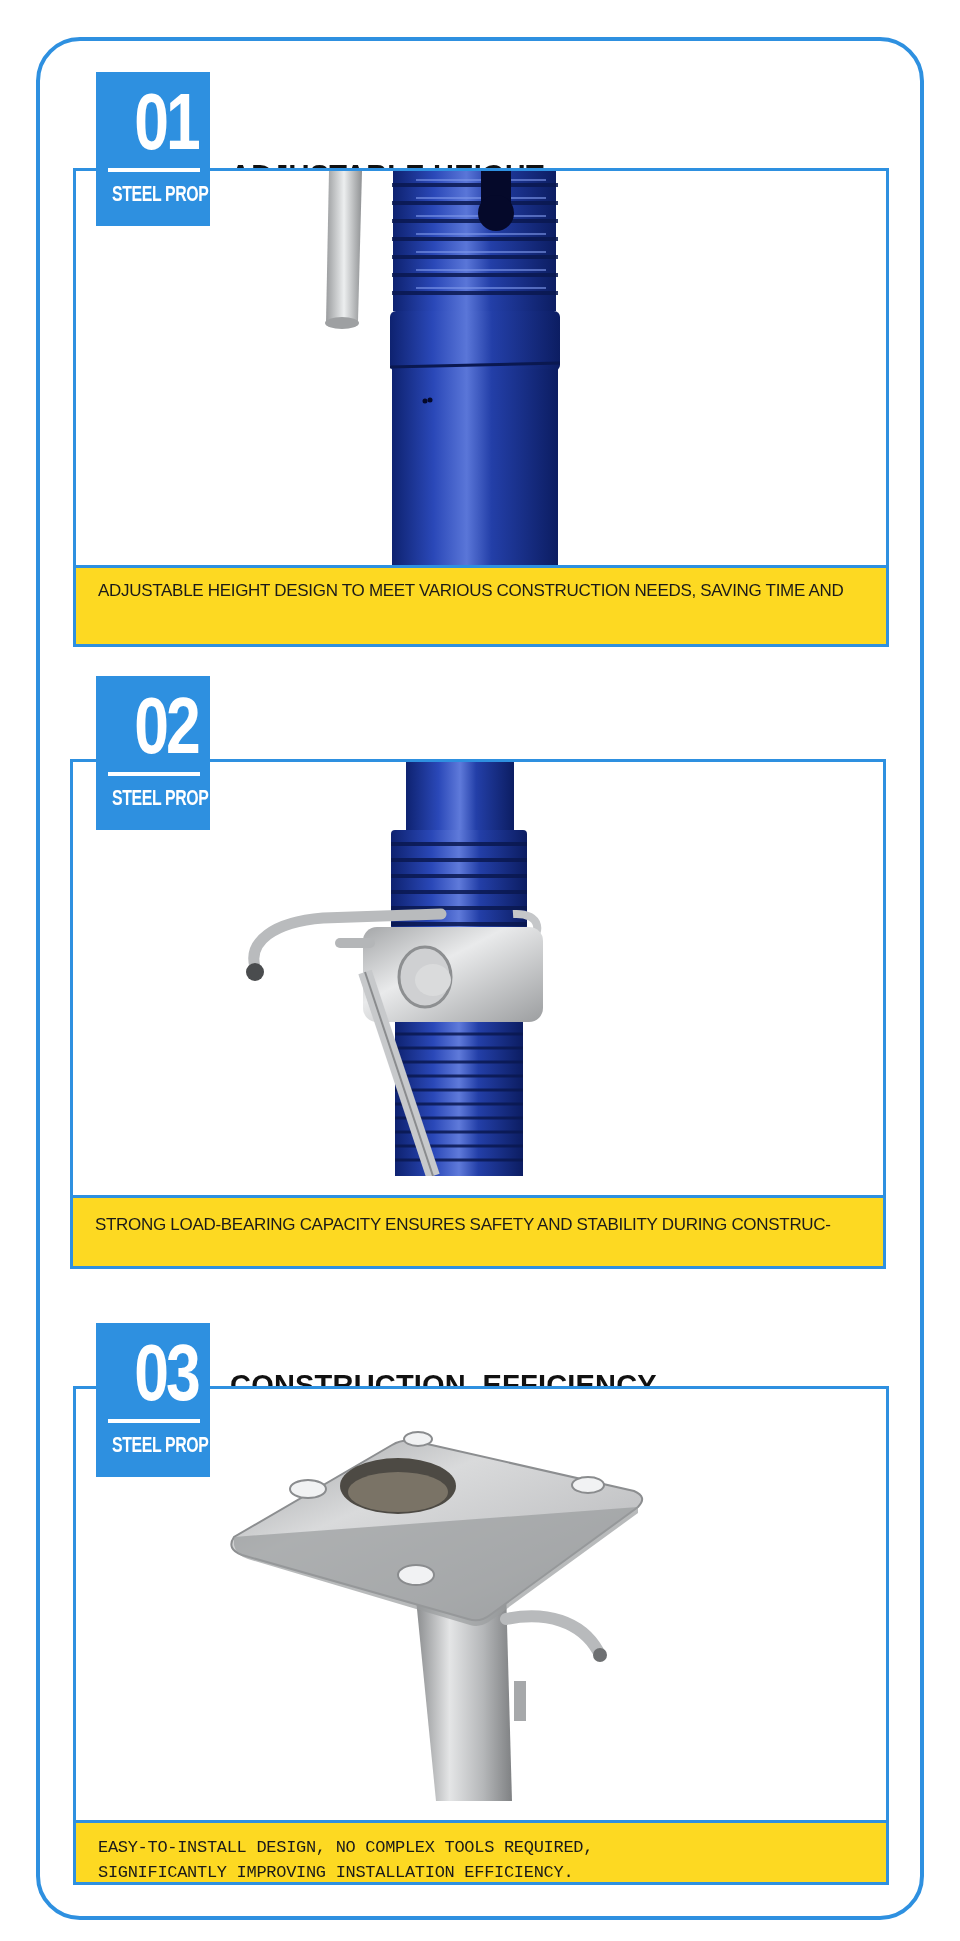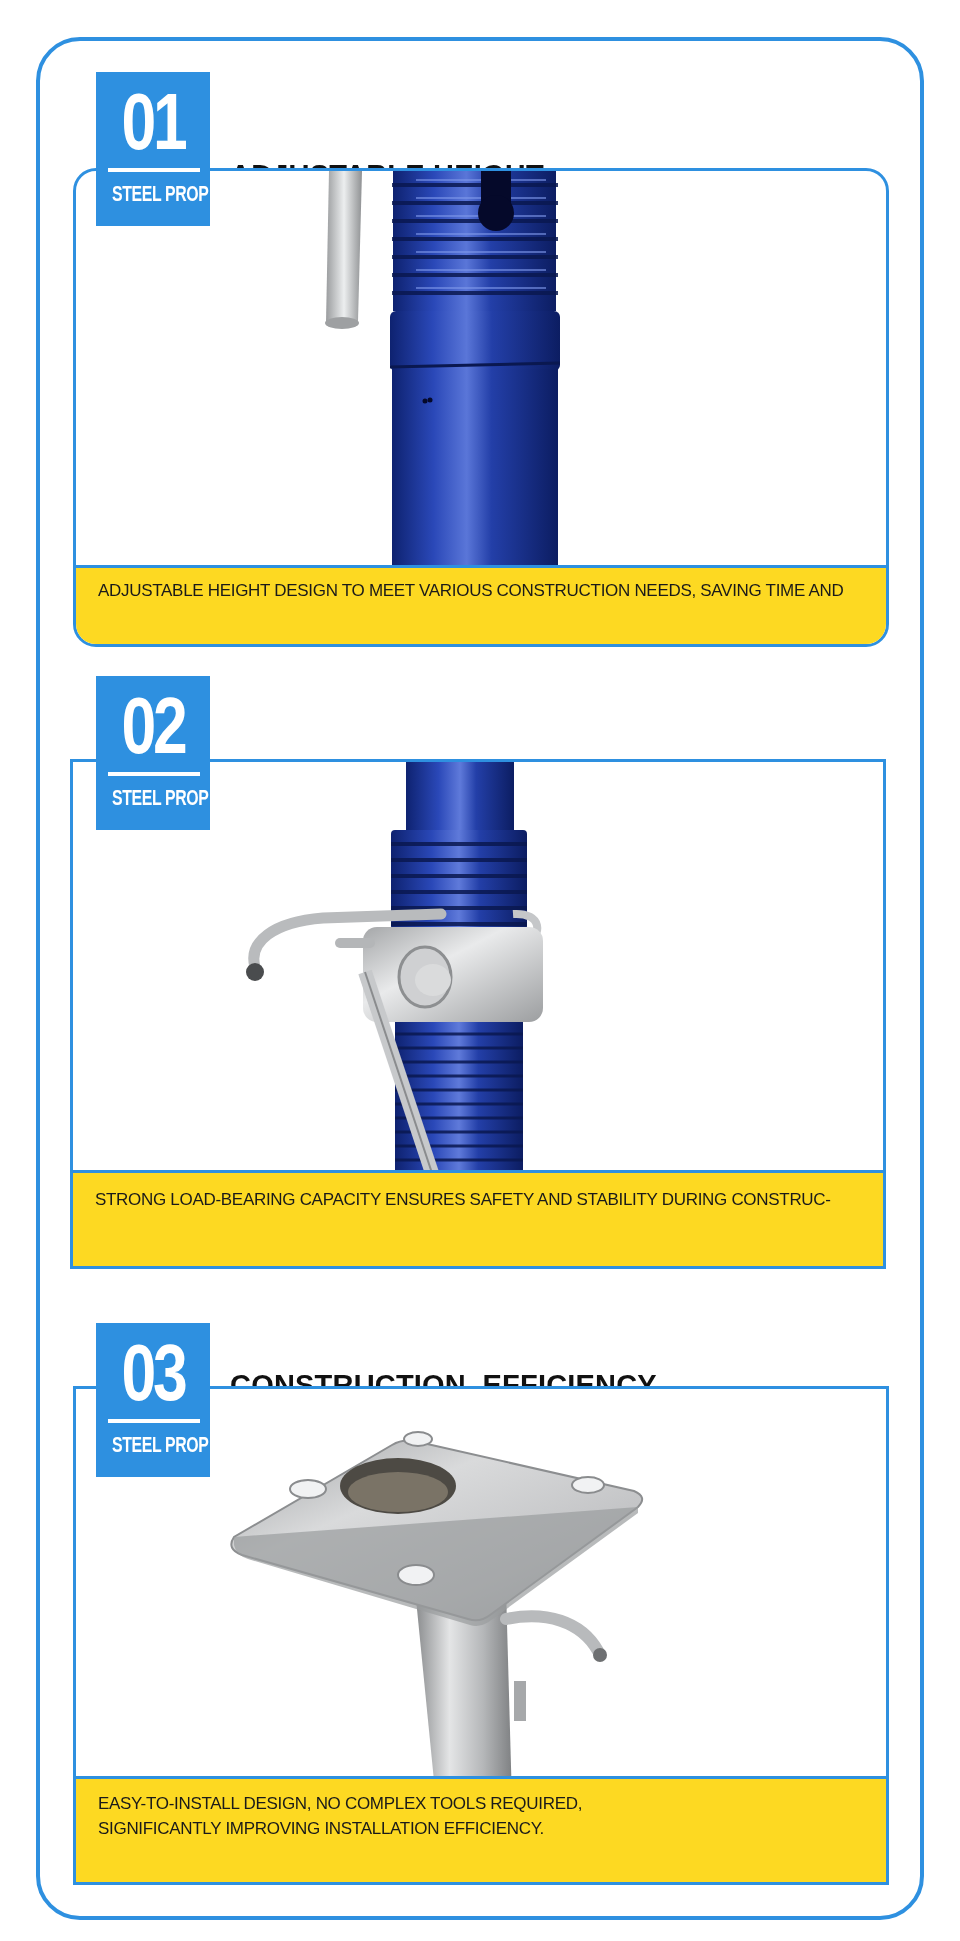--- a/index.html
+++ b/index.html
@@ -19,21 +19,21 @@
     position: absolute; left: 0; right: 0; bottom: 0;
     background: #fdd922; border-top: 3px solid #2e90e0;
     padding: 10px 22px 0 22px;
     font-size: 17px; line-height: 25px; color: #1a1a1a;
     letter-spacing: -0.3px; transform-origin: left top;
   }
   .caption span { display: block; }
 
   .badge {
     position: absolute; left: 96px; width: 114px; height: 154px;
-    background: #2e90e0; z-index: 3; text-align: center; color: #fff;
+    background: #2e90e0; z-index: 3; text-align: right; color: #fff;
   }
   .badge .num {
     position: absolute; left: 0; right: 0; top: 10px;
     font-family: "Liberation Sans", sans-serif; font-weight: bold;
     font-size: 80px; line-height: 80px; letter-spacing: -4px;
     transform: scaleX(0.78); transform-origin: center top;
   }
   .badge .rule {
     position: absolute; left: 12px; right: 10px; top: 96px; height: 4px; background: #fff;
   }
@@ -57,21 +57,21 @@
 <div>
   <div class="badge" style="top:72px;">
     <div class="num">01</div>
     <div class="rule"></div>
     <div class="tag">STEEL PROP</div>
   </div>
   <div class="title" style="top:80px;">
     <span>ADJUSTABLE HEIGHT</span>
     <span>FLEXIBLE APPLICATION</span>
   </div>
-  <div class="card" style="left:73px; top:168px; width:816px; height:479px;border-radius:23px;">
+  <div class="card" style="left:73px; top:168px; width:816px; height:479px;">
     <div class="photo" style="height:400px;">
       <svg width="810" height="400" viewBox="0 0 810 400">
         <defs>
           <linearGradient id="bp1" x1="0" x2="1" y1="0" y2="0">
             <stop offset="0" stop-color="#0e2270"></stop>
             <stop offset="0.25" stop-color="#2a48b8"></stop>
             <stop offset="0.45" stop-color="#5a76d8"></stop>
             <stop offset="0.6" stop-color="#233fa8"></stop>
             <stop offset="1" stop-color="#0c1d62"></stop>
           </linearGradient>
@@ -182,21 +182,21 @@
 
         <rect x="290" y="165" width="180" height="95" rx="14" fill="url(#gal2)"></rect>
         <ellipse cx="352" cy="215" rx="26" ry="30" fill="#cfd0d2" stroke="#8d8f91" stroke-width="3"></ellipse>
         <ellipse cx="360" cy="218" rx="18" ry="16" fill="#dadbdc"></ellipse>
         <rect x="262" y="176" width="40" height="10" rx="5" fill="#b4b6b8"></rect>
 
         <path d="M292,210 L360,414" fill="none" stroke="#c7c9cb" stroke-width="14"></path>
         <path d="M292,210 L360,414" fill="none" stroke="#8a8c8e" stroke-width="2"></path>
       </svg>
     </div>
-    <div class="caption" style="height:96px; padding-top:14px;">
+    <div class="caption" style="height:71px; padding-top:14px;">
       <span>STRONG LOAD-BEARING CAPACITY ENSURES SAFETY AND STABILITY DURING CONSTRUC-</span>
     </div>
   </div>
 </div>
 
 <div>
   <div class="badge" style="top:1323px;">
     <div class="num">03</div>
     <div class="rule"></div>
     <div class="tag">STEEL PROP</div>
@@ -233,18 +233,18 @@
 
         <ellipse cx="322" cy="97" rx="58" ry="28" fill="#4d4a44"></ellipse>
         <ellipse cx="322" cy="103" rx="50" ry="20" fill="#7a7366"></ellipse>
 
         <ellipse cx="232" cy="100" rx="18" ry="9" fill="#f1f2f3" stroke="#8a8c8e" stroke-width="2"></ellipse>
         <ellipse cx="342" cy="50" rx="14" ry="7" fill="#f1f2f3" stroke="#8a8c8e" stroke-width="2"></ellipse>
         <ellipse cx="512" cy="96" rx="16" ry="8" fill="#f1f2f3" stroke="#8a8c8e" stroke-width="2"></ellipse>
         <ellipse cx="340" cy="186" rx="18" ry="10" fill="#f1f2f3" stroke="#8a8c8e" stroke-width="2"></ellipse>
       </svg>
     </div>
-    <div class="caption" style="height:106px; padding-top:12px;">
+    <div class="caption" style="height:62px; padding-top:12px;font-family:Liberation Mono, monospace;">
       <span>EASY-TO-INSTALL DESIGN, NO COMPLEX TOOLS REQUIRED,</span>
       <span>SIGNIFICANTLY IMPROVING INSTALLATION EFFICIENCY.</span>
     </div>
   </div>
 </div>
 
 </body></html>

